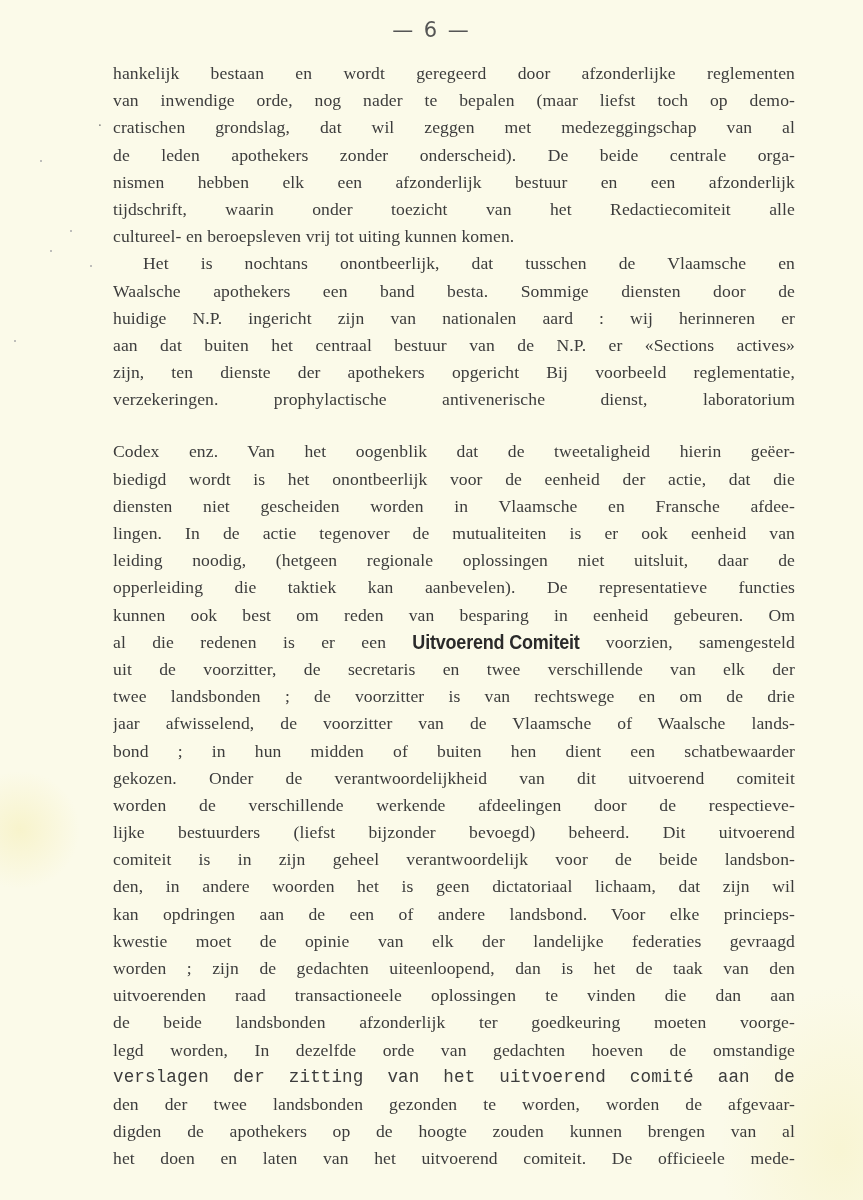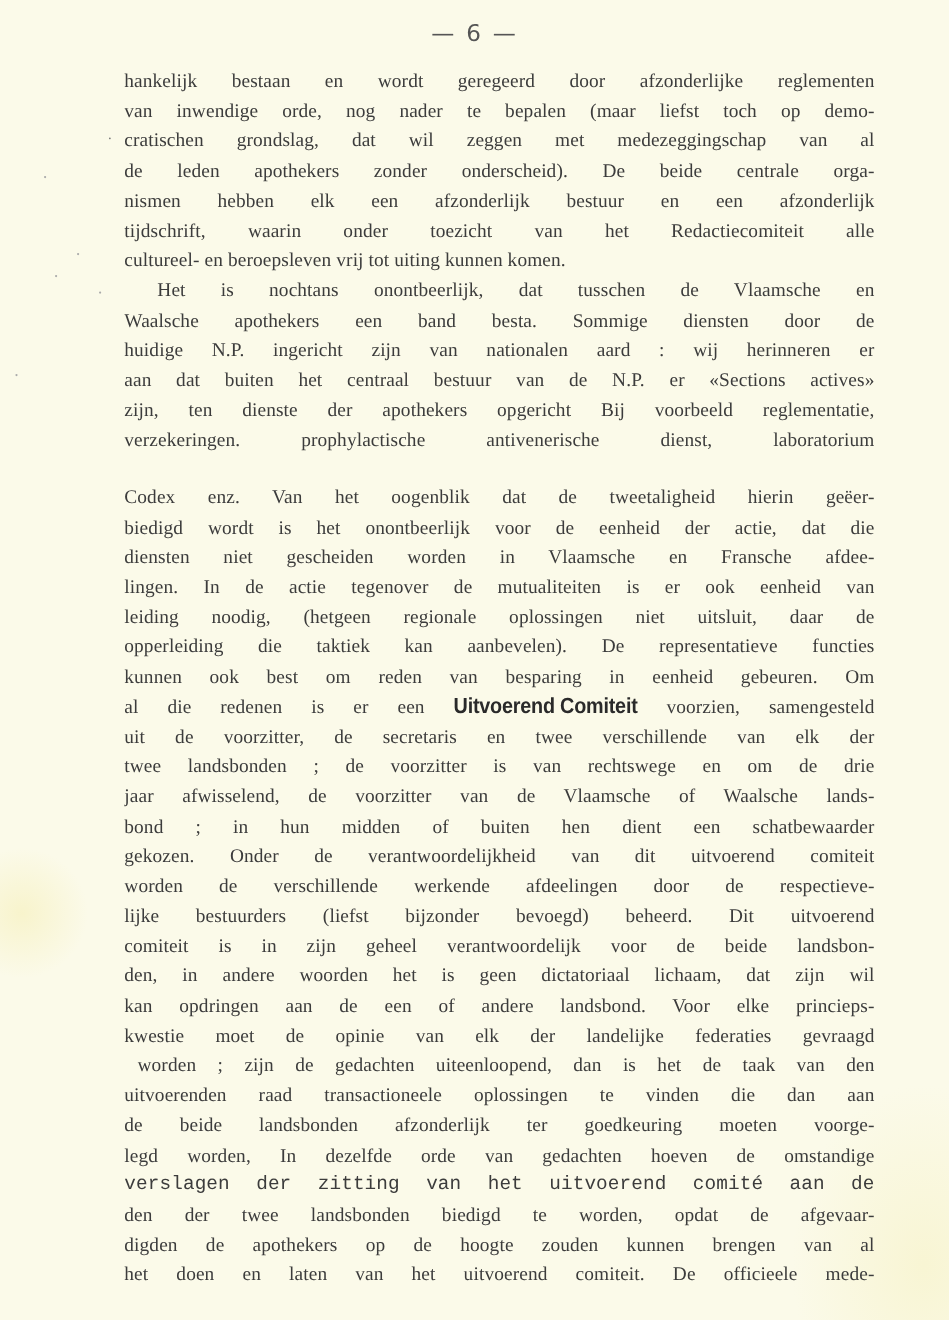--- a/index.html
+++ b/index.html
@@ -116,22 +116,22 @@
       <div class="line" style="white-space: normal; overflow: hidden; height: 27.2px;">twee landsbonden ; de voorzitter is van rechtswege en om de drie</div>
       <div class="line" style="white-space: normal; overflow: hidden; height: 27.2px;">jaar afwisselend, de voorzitter van de Vlaamsche of Waalsche lands-</div>
       <div class="line" style="white-space: normal; overflow: hidden; height: 27.2px;">bond ; in hun midden of buiten hen dient een schatbewaarder</div>
       <div class="line" style="white-space: normal; overflow: hidden; height: 27.2px;">gekozen. Onder de verantwoordelijkheid van dit uitvoerend comiteit</div>
       <div class="line" style="white-space: normal; overflow: hidden; height: 27.2px;">worden de verschillende werkende afdeelingen door de respectieve-</div>
       <div class="line" style="white-space: normal; overflow: hidden; height: 27.2px;">lijke bestuurders (liefst bijzonder bevoegd) beheerd. Dit uitvoerend</div>
       <div class="line" style="white-space: normal; overflow: hidden; height: 27.2px;">comiteit is in zijn geheel verantwoordelijk voor de beide landsbon-</div>
       <div class="line" style="white-space: normal; overflow: hidden; height: 27.2px;">den, in andere woorden het is geen dictatoriaal lichaam, dat zijn wil</div>
       <div class="line" style="white-space: normal; overflow: hidden; height: 27.2px;">kan opdringen aan de een of andere landsbond. Voor elke princieps-</div>
       <div class="line" style="white-space: normal; overflow: hidden; height: 27.2px;">kwestie moet de opinie van elk der landelijke federaties gevraagd</div>
-      <div class="line" style="white-space: normal; overflow: hidden; height: 27.2px; margin-left: 12px;">worden ; zijn de gedachten uiteenloopend, dan is het de taak van den</div>
+      <div class="line" style="white-space: normal; overflow: hidden; height: 27.2px;">worden ; zijn de gedachten uiteenloopend, dan is het de taak van den</div>
       <div class="line" style="white-space: normal; overflow: hidden; height: 27.2px;">uitvoerenden raad transactioneele oplossingen te vinden die dan aan</div>
       <div class="line" style="white-space: normal; overflow: hidden; height: 27.2px;">de beide landsbonden afzonderlijk ter goedkeuring moeten voorge-</div>
       <div class="line" style="white-space: normal; overflow: hidden; height: 27.2px;">legd worden, In dezelfde orde van gedachten hoeven de omstandige</div>
       <div class="line" style="white-space: normal; overflow: hidden; height: 27.2px; font-family: Liberation Mono, monospace;">verslagen der zitting van het uitvoerend comité aan de afgevaardig-</div>
-      <div class="line" style="white-space: normal; overflow: hidden; height: 27.2px;">den der twee landsbonden biedigd te worden, opdat de afgevaar-</div>
+      <div class="line" style="white-space: normal; overflow: hidden; height: 27.2px;">den der twee landsbonden gezonden te worden, worden de afgevaar-</div>
       <div class="line" style="white-space: normal; overflow: hidden; height: 27.2px;">digden de apothekers op de hoogte zouden kunnen brengen van al</div>
       <div class="line" style="white-space: normal; overflow: hidden; height: 27.2px;">het doen en laten van het uitvoerend comiteit. De officieele mede-</div>
     </div>
 </div>
 
 </body></html>

